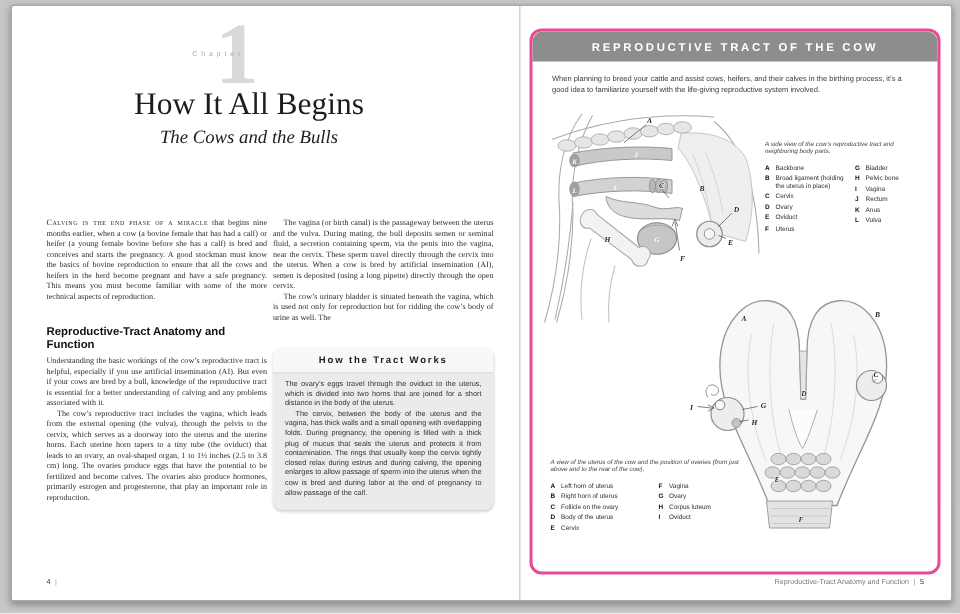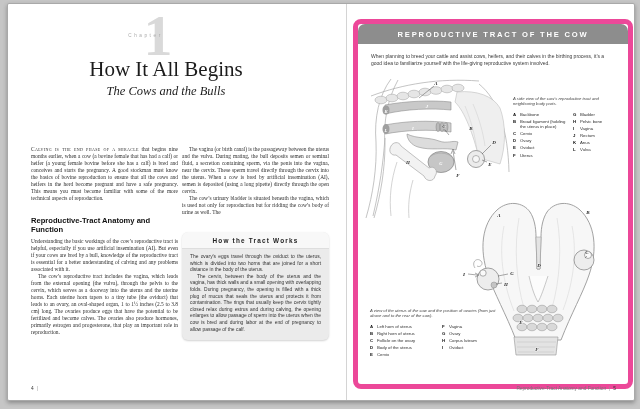--- a/index.html
+++ b/index.html
@@ -35,21 +35,21 @@
        color:#333;text-align:justify;}
   .tract-box-body p{margin:0;}
 
   .footer{position:absolute;top:382px;font:4.8px "Liberation Sans",sans-serif;color:#555;}
   .footer-left{left:23px;} .footer-right{right:18px;text-align:right;color:#777;}
   .footer .pgnum{color:#333;}
   .footer .divider{margin:0 3px;color:#999;}
 
   
   .panel{position:absolute;left:345px;top:15px;width:270px;height:360px;background:#fff;
-       border:5px solid #ec4899;border-radius:8px;}
+       border:2px solid #ec4899;border-radius:8px;}
   .panel-header{height:20px;background:#8d8d8d;border-radius:7px 7px 0 0;display:flex;
        align-items:center;justify-content:center;}
   .panel-title{font:bold 7.6px "Liberation Sans",sans-serif;letter-spacing:1.8px;color:#fff;}
   .panel-intro{position:absolute;left:13px;top:29px;width:245px;
        font:5px/7px "Liberation Sans",sans-serif;color:#3a3a3a;}
 
   .sv1{position:absolute;left:3px;top:52px;width:150px;height:145px;}
   .sv2{position:absolute;left:86px;top:172px;width:160px;height:162px;}
 
   .legend{position:absolute;font-family:"Liberation Sans",sans-serif;color:#2e2e2e;}

